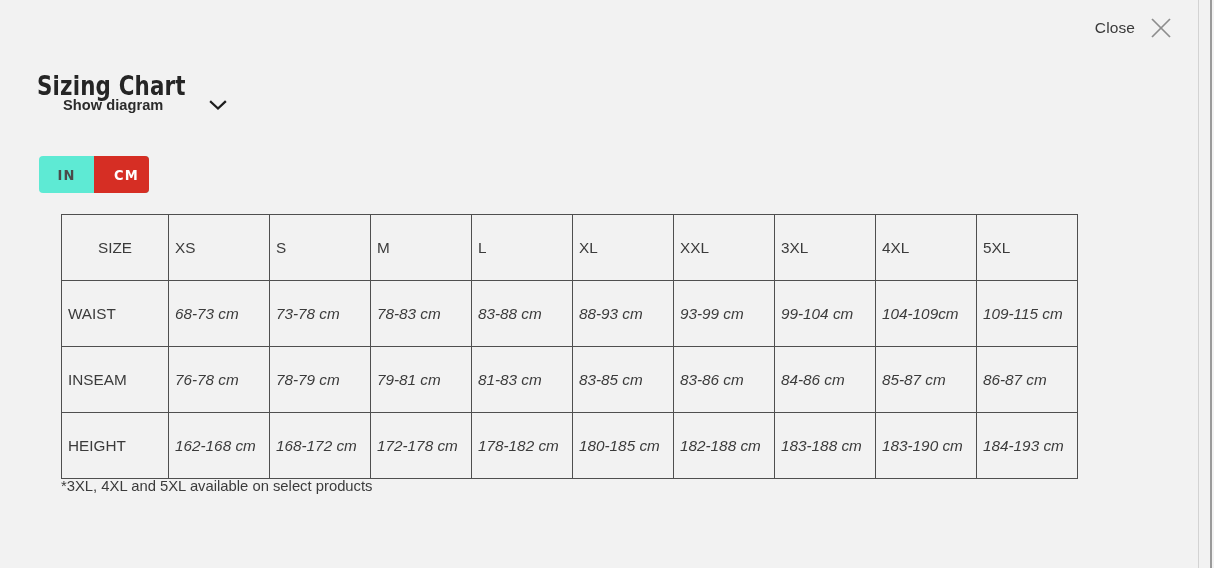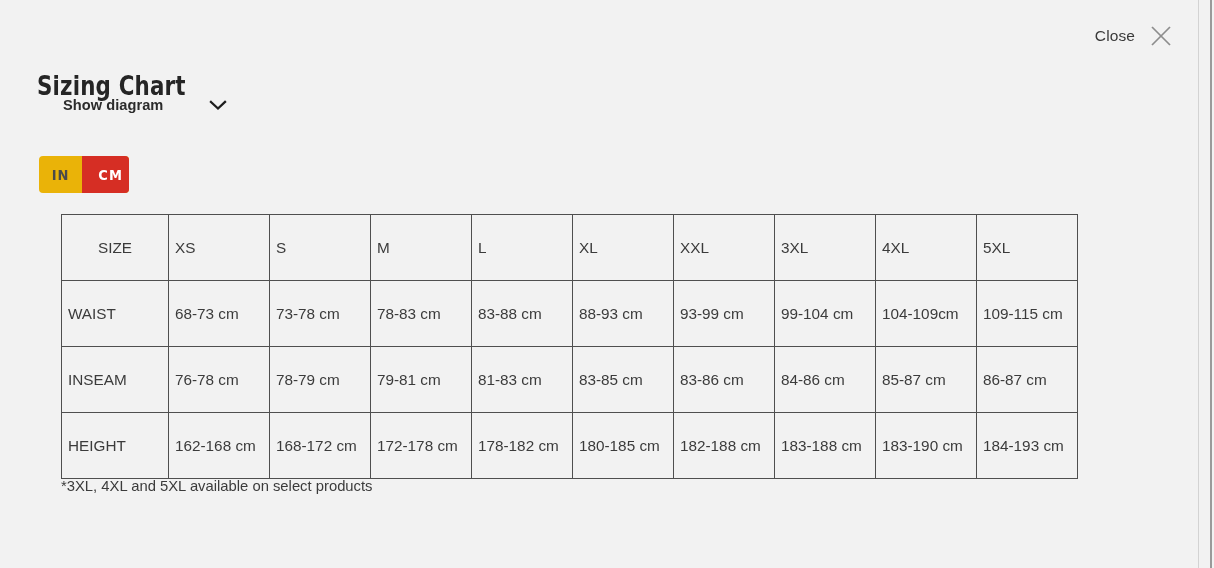--- a/index.html
+++ b/index.html
@@ -17,21 +17,20 @@
     position: relative;
   }
 
   
   #close-bar {
     position: absolute;
     top: 0;
     left: 0;
     width: 1194px;
     height: 56px;
-    margin-top: 8px;
   }
   #close-button {
     position: absolute;
     right: 18px;
     top: 11px;
     display: flex;
     align-items: center;
     gap: 13px;
     cursor: pointer;
     background: none;
@@ -103,22 +102,22 @@
   }
 
   
   #unit-toggle {
     position: absolute;
     left: 39px;
     top: 156px;
     display: flex;
     border-radius: 4px;
     overflow: hidden;
-    background: #eab308;
-    width: 90px;
+    background: #5eead4;
+    width: 110px;
     height: 37px;
   }
   .unit-option {
     flex: 1 1 50%;
     display: flex;
     align-items: center;
     justify-content: center;
     font-size: 14.5px;
     font-weight: 700;
     letter-spacing: 1.1px;
@@ -160,21 +159,21 @@
   #sizing-table td.row-label {
     text-align: left;
     padding-right: 12px;
     width: 88px;
   }
   #sizing-table tr:first-child td.row-label {
     text-align: center;
     padding-right: 6px;
   }
   #sizing-table td.col-size   { width: 88px; }
-  #sizing-table td.data-cell  { width: 88px; }
+  #sizing-table td.data-cell  { width: 88px; font-style: italic; }
 
   
   #footnote {
     position: absolute;
     left: 61px;
     top: 478px;
     font-size: 14.8px;
     color: #3b3b3b;
   }
 

